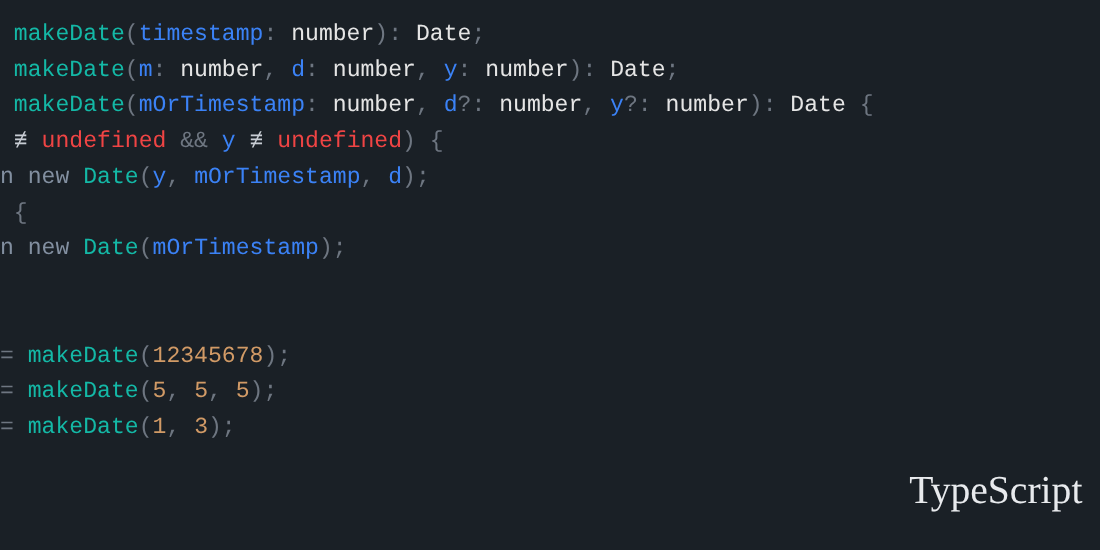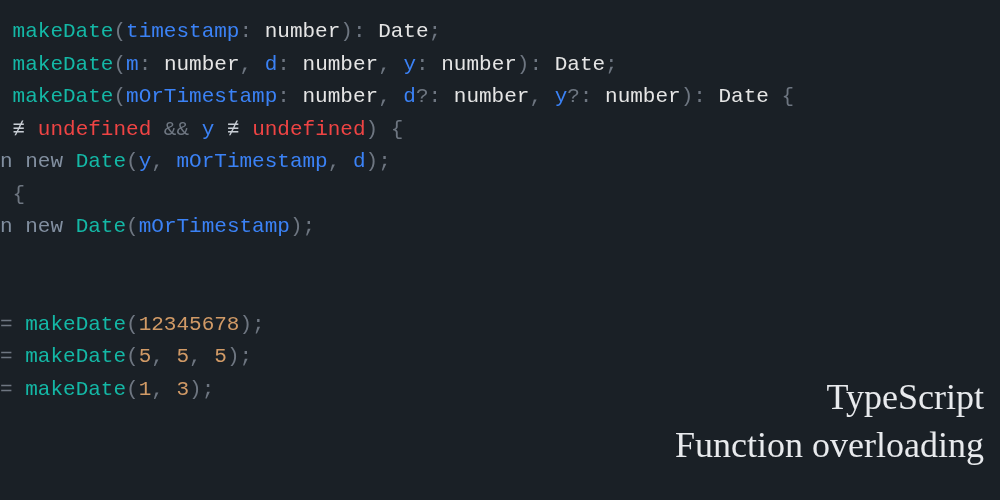--- a/index.html
+++ b/index.html
@@ -39,14 +39,13 @@
   font-weight: 400;
 }
 </style>
 </head>
 <body>
 
 <div class="code-block" id="code-container"><div class="code-line"><span class="c-punct"> </span><span class="c-fn">makeDate</span><span class="c-punct">(</span><span class="c-param">timestamp</span><span class="c-punct">:</span><span> </span><span class="c-type">number</span><span class="c-punct">)</span><span class="c-punct">:</span><span> </span><span class="c-type">Date</span><span class="c-punct">;</span></div><div class="code-line"><span class="c-punct"> </span><span class="c-fn">makeDate</span><span class="c-punct">(</span><span class="c-param">m</span><span class="c-punct">:</span><span> </span><span class="c-type">number</span><span class="c-punct">,</span><span> </span><span class="c-param">d</span><span class="c-punct">:</span><span> </span><span class="c-type">number</span><span class="c-punct">,</span><span> </span><span class="c-param">y</span><span class="c-punct">:</span><span> </span><span class="c-type">number</span><span class="c-punct">)</span><span class="c-punct">:</span><span> </span><span class="c-type">Date</span><span class="c-punct">;</span></div><div class="code-line"><span class="c-punct"> </span><span class="c-fn">makeDate</span><span class="c-punct">(</span><span class="c-param">mOrTimestamp</span><span class="c-punct">:</span><span> </span><span class="c-type">number</span><span class="c-punct">,</span><span> </span><span class="c-param">d</span><span class="c-punct">?:</span><span> </span><span class="c-type">number</span><span class="c-punct">,</span><span> </span><span class="c-param">y</span><span class="c-punct">?:</span><span> </span><span class="c-type">number</span><span class="c-punct">)</span><span class="c-punct">:</span><span> </span><span class="c-type">Date</span><span class="c-punct"> {</span></div><div class="code-line"><span> </span><span class="c-op">≢</span><span> </span><span class="c-undef">undefined</span><span> </span><span class="c-punct">&amp;&amp;</span><span> </span><span class="c-param">y</span><span> </span><span class="c-op">≢</span><span> </span><span class="c-undef">undefined</span><span class="c-punct">)</span><span class="c-punct"> {</span></div><div class="code-line"><span class="c-kw">n </span><span class="c-kw">new</span><span> </span><span class="c-fn">Date</span><span class="c-punct">(</span><span class="c-param">y</span><span class="c-punct">,</span><span> </span><span class="c-param">mOrTimestamp</span><span class="c-punct">,</span><span> </span><span class="c-param">d</span><span class="c-punct">)</span><span class="c-punct">;</span></div><div class="code-line"><span class="c-punct"> {</span></div><div class="code-line"><span class="c-kw">n </span><span class="c-kw">new</span><span> </span><span class="c-fn">Date</span><span class="c-punct">(</span><span class="c-param">mOrTimestamp</span><span class="c-punct">)</span><span class="c-punct">;</span></div><div class="code-line"><span> </span></div><div class="code-line"><span> </span></div><div class="code-line"><span class="c-punct">= </span><span class="c-fn">makeDate</span><span class="c-punct">(</span><span class="c-num">12345678</span><span class="c-punct">)</span><span class="c-punct">;</span></div><div class="code-line"><span class="c-punct">= </span><span class="c-fn">makeDate</span><span class="c-punct">(</span><span class="c-num">5</span><span class="c-punct">,</span><span> </span><span class="c-num">5</span><span class="c-punct">,</span><span> </span><span class="c-num">5</span><span class="c-punct">)</span><span class="c-punct">;</span></div><div class="code-line"><span class="c-punct">= </span><span class="c-fn">makeDate</span><span class="c-punct">(</span><span class="c-num">1</span><span class="c-punct">,</span><span> </span><span class="c-num">3</span><span class="c-punct">)</span><span class="c-punct">;</span></div></div>
 
 <div class="title-overlay">
   <div>TypeScript</div>
-  <div>Function overloading</div>
 </div>
 
 </body></html>

